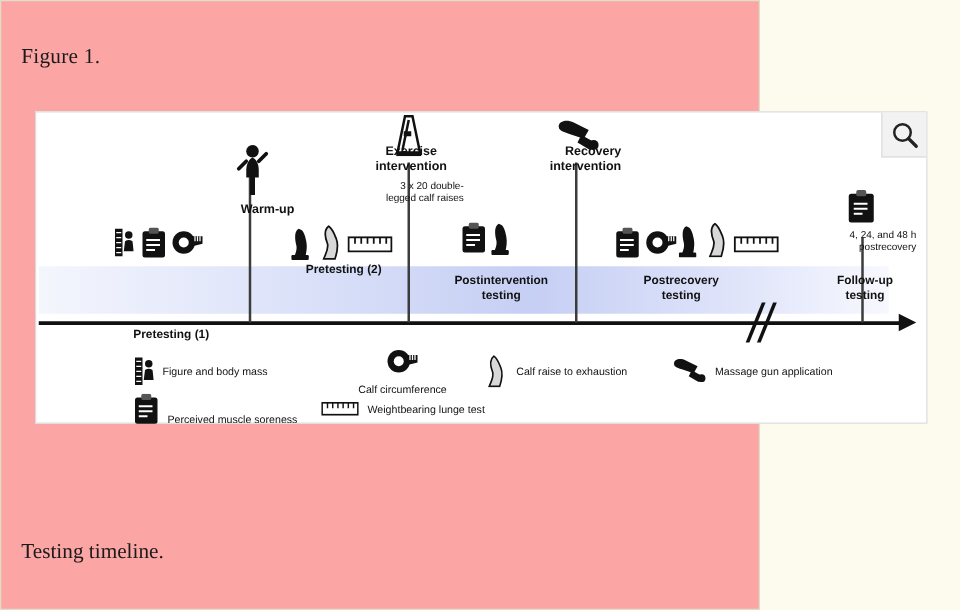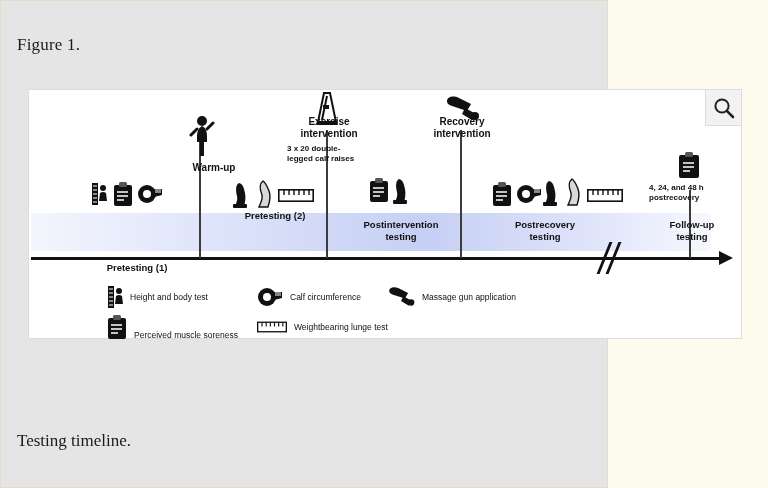--- a/index.html
+++ b/index.html
@@ -12,21 +12,21 @@
     background: #fdfbee;
     font-family: "Liberation Serif", serif;
     overflow: hidden;
   }
   .page {
     position: relative;
     width: 608px;
     height: 488px;
     box-sizing: border-box;
     border: 1px solid #e2ddc8;
-    background: #e5e5e5;
+    background: #fca5a5;
   }
   .fig-label {
     position: absolute;
     left: 16px;
     top: 34px;
     font-size: 17px;
     color: #1a1a1a;
     letter-spacing: .2px;
   }
   .figure-box {
@@ -142,23 +142,22 @@
     font-weight: bold;
     color: #111;
     text-align: center;
     line-height: 1.22;
   }
   .evt-sub {
     position: absolute;
     font-family: "Liberation Sans", sans-serif;
     font-size: 8px;
     color: #111;
-    text-align: left;
+    text-align: right;
     line-height: 1.25;
-    font-weight: bold;
   }
   .legend {
     position: absolute;
     left: 78px;
     top: 192px;
     width: 600px;
     font-family: "Liberation Sans", sans-serif;
     font-size: 8.5px;
     color: #111;
   }
@@ -303,21 +302,21 @@
       </svg>
 
       
       <div class="evt-title" style="left:152px; top:72px; width:66px;">Warm-up</div>
 
       <div class="evt-title" style="left:265px; top:26px; width:70px; white-space:pre-line;">Exercise
 intervention</div>
       <div class="evt-sub" style="left:258px; top:54px; width:84px; white-space:pre-line;">3 x 20 double-
 legged calf raises</div>
 
-      <div class="evt-title" style="left:398px; top:26px; width:70px; white-space:pre-line;">Recovery
+      <div class="evt-title" style="left:398px; top:26px; width:70px; white-space:pre-line;text-align:right;">Recovery
 intervention</div>
 
       <div class="evt-sub" style="left:620px; top:93px; width:84px; white-space:pre-line;">4, 24, and 48 h
 postrecovery</div>
 
       
       <div class="phase" style="left:48px; top:136px; width:120px;margin-top:36px;">Pretesting (1)</div>
       <div class="phase" style="left:186px; top:120px; width:120px;">Pretesting (2)</div>
       <div class="phase" style="left:317px; top:129px; width:110px; white-space:pre-line;">Postintervention
 testing</div>
@@ -331,33 +330,41 @@
         <div class="legend-row">
           <div class="legend-item" style="width:150px;">
             <span class="ic">
               <svg width="16" height="24" viewBox="0 0 16 24">
                 <rect x="1" y="1" width="6" height="22" fill="#111"></rect>
                 <path d="M2 4 H6 M2 8 H6 M2 12 H6 M2 16 H6 M2 20 H6" stroke="#fff" stroke-width="1"></path>
                 <circle cx="12" cy="6" r="3" fill="#111"></circle>
                 <path d="M9 11 q3 -2 6 0 l1 8 h-8 Z" fill="#111"></path>
               </svg>
             </span>
-            <span class="lbl">Height and body test</span>
-          </div>
-          <div class="legend-item" style="width:130px;">
+            <span class="lbl">Figure and body mass</span>
+          </div>
+          <div class="legend-item" style="width:130px;flex-direction:column;">
             <span class="ic">
               <svg width="26" height="20" viewBox="0 0 26 20">
                 <circle cx="10" cy="10" r="9" fill="#111"></circle>
                 <circle cx="10" cy="10" r="4" fill="#fff"></circle>
                 <path d="M17 5 L25 5 L25 11 L17 13" fill="#111"></path>
                 <path d="M19 5 V9 M21 5 V9 M23 5 V9" stroke="#fff" stroke-width="1"></path>
               </svg>
             </span>
             <span class="lbl">Calf circumference</span>
           </div>
+          <div class="legend-item" style="width:150px;">
+            <span class="ic">
+              <svg width="19" height="26" viewBox="0 0 19 28">
+                <path d="M8 1 C4 4 5 10 7 15 C8 19 6 22 4 27 L13 27 C15 21 16 16 14 11 C12 6 11 3 8 1 Z" fill="#d8d8d8" stroke="#111" stroke-width="1.4"></path>
+              </svg>
+            </span>
+            <span class="lbl">Calf raise to exhaustion</span>
+          </div>
           <div class="legend-item">
             <span class="ic">
               <svg width="28" height="22" viewBox="0 0 34 28">
                 <path d="M2 6 C2 2 8 0 14 3 L26 9 L22 16 L10 12 C4 10 2 9 2 6 Z" fill="#111"></path>
                 <path d="M20 13 L31 19 L27 25 L17 19 Z" fill="#111"></path>
                 <circle cx="30" cy="21" r="4" fill="#111"></circle>
               </svg>
             </span>
             <span class="lbl">Massage gun application</span>
           </div>

